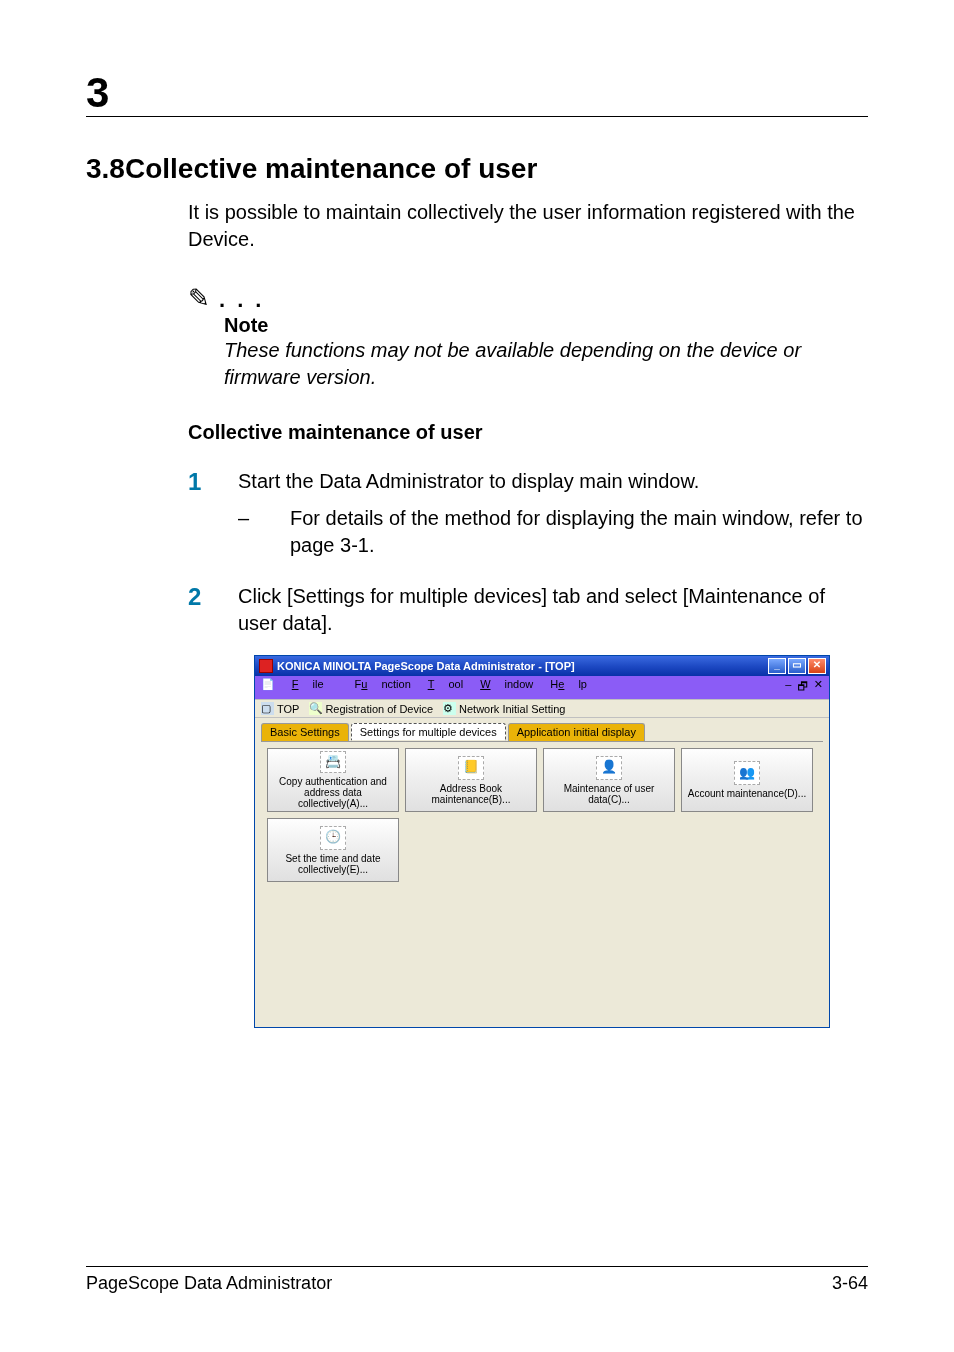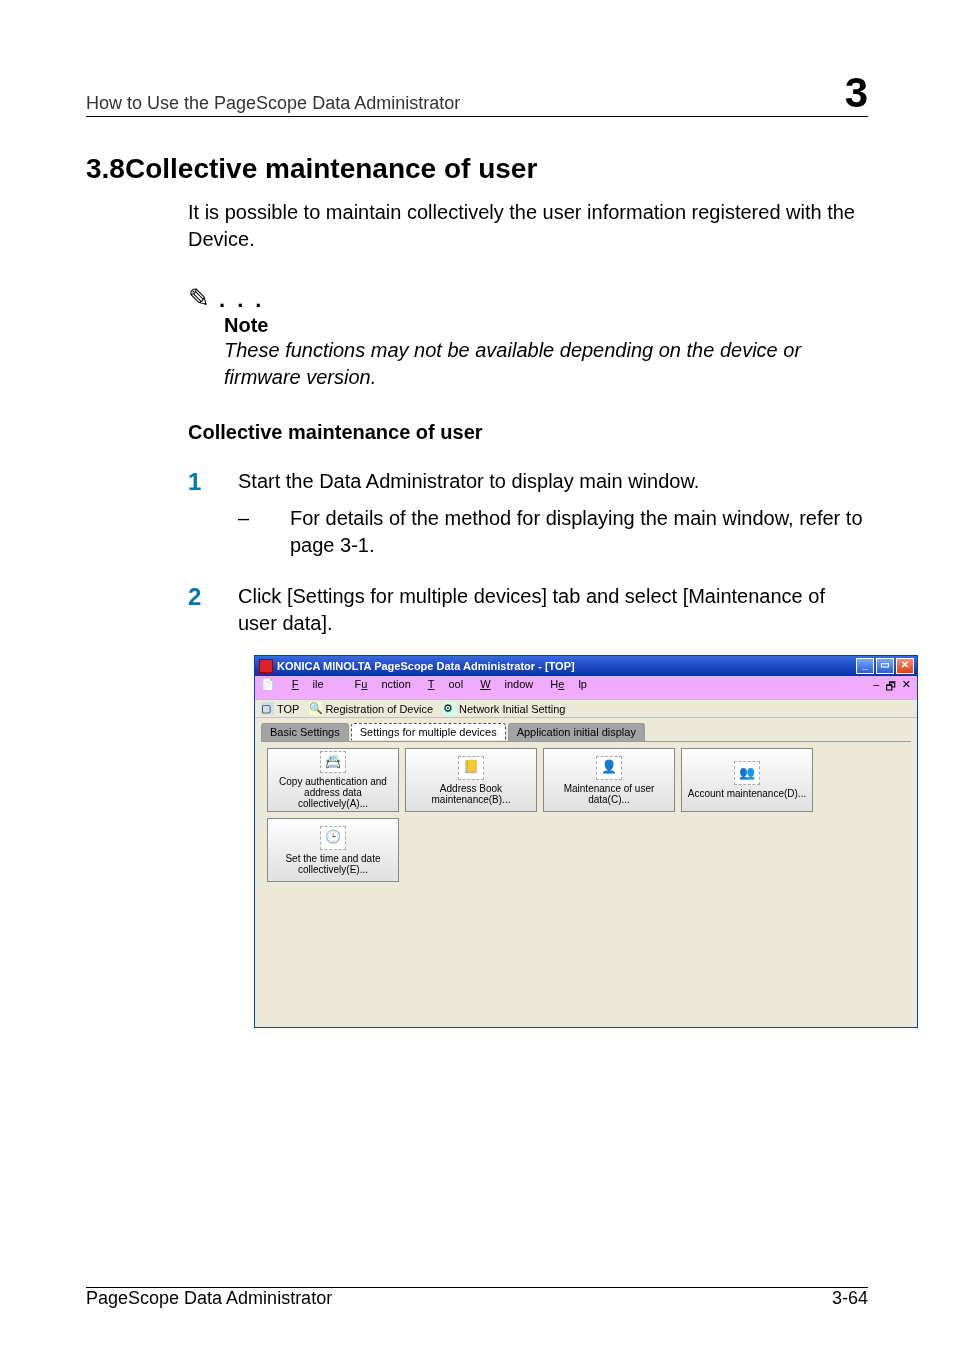--- a/index.html
+++ b/index.html
@@ -111,21 +111,21 @@
     }
     .substep-text {
       font-size: 20px;
       line-height: 1.35;
       margin-left: 20px;
     }
     
     .figure {
       margin-left: 168px;
       margin-top: 18px;
-      width: 664px;
+      width: 576px;
       border: 1px solid #0047ab;
       background: #ece9d8;
       font-size: 10px;
     }
     .titlebar {
       background: linear-gradient(to bottom, #3a6ae0 0%, #1e4ac4 50%, #0831a8 100%);
       color: #fff;
       display: flex;
       align-items: center;
       justify-content: space-between;
@@ -155,21 +155,21 @@
       border: 1px solid #fff;
       font-size: 10px;
       line-height: 12px;
       text-align: center;
       color: #fff;
     }
     .win-btn.close {
       background: linear-gradient(to bottom, #ff8a6a, #d84315);
     }
     .menu-bar {
-      background: #f0abfc;
+      background: #8b5cf6;
       display: flex;
       justify-content: space-between;
       padding: 2px 6px;
       font-size: 11px;
     }
     .menu-left span {
       margin-right: 14px;
     }
     .menu-left .underline, .menu-right .underline {
       text-decoration: underline;
@@ -201,21 +201,21 @@
     .tabs-row {
       display: flex;
       padding: 5px 6px 0 6px;
       gap: 2px;
       font-size: 11px;
     }
     .tab {
       padding: 2px 8px;
       border: 1px solid #999;
       border-bottom: none;
-      background: #a3a3a3;
+      background: #eab308;
       border-radius: 3px 3px 0 0;
     }
     .tab.active {
       background: #fff;
       border: 1px dashed #555;
       border-bottom: 1px solid #ece9d8;
       position: relative;
       z-index: 2;
     }
     .panel {
@@ -251,36 +251,36 @@
       border: 1px dashed #aaa;
       display: flex;
       align-items: center;
       justify-content: center;
       font-size: 13px;
       color: #555;
       background: #fff;
     }
     .footer-row {
       position: absolute;
-      bottom: 43px;
+      bottom: 58px;
       left: 86px;
       right: 86px;
       border-top: 1px solid #000;
+      padding-top: 6px;
       display: flex;
       justify-content: space-between;
       font-size: 18px;
     }
   </style>
 </head>
 <body>
 
 <div class="page">
 
   <div class="header-row">
-    <div class="running-header">How to Use the PageScope Data Administrator</div>
     <div class="chapter-num">3</div>
   </div>
 
   <div class="section-title-row">
     <div class="section-number">3.8</div>
     <div class="section-title">Collective maintenance of user</div>
   </div>
 
   <div class="body-text">It is possible to maintain collectively the user information registered with the Device.</div>
 

